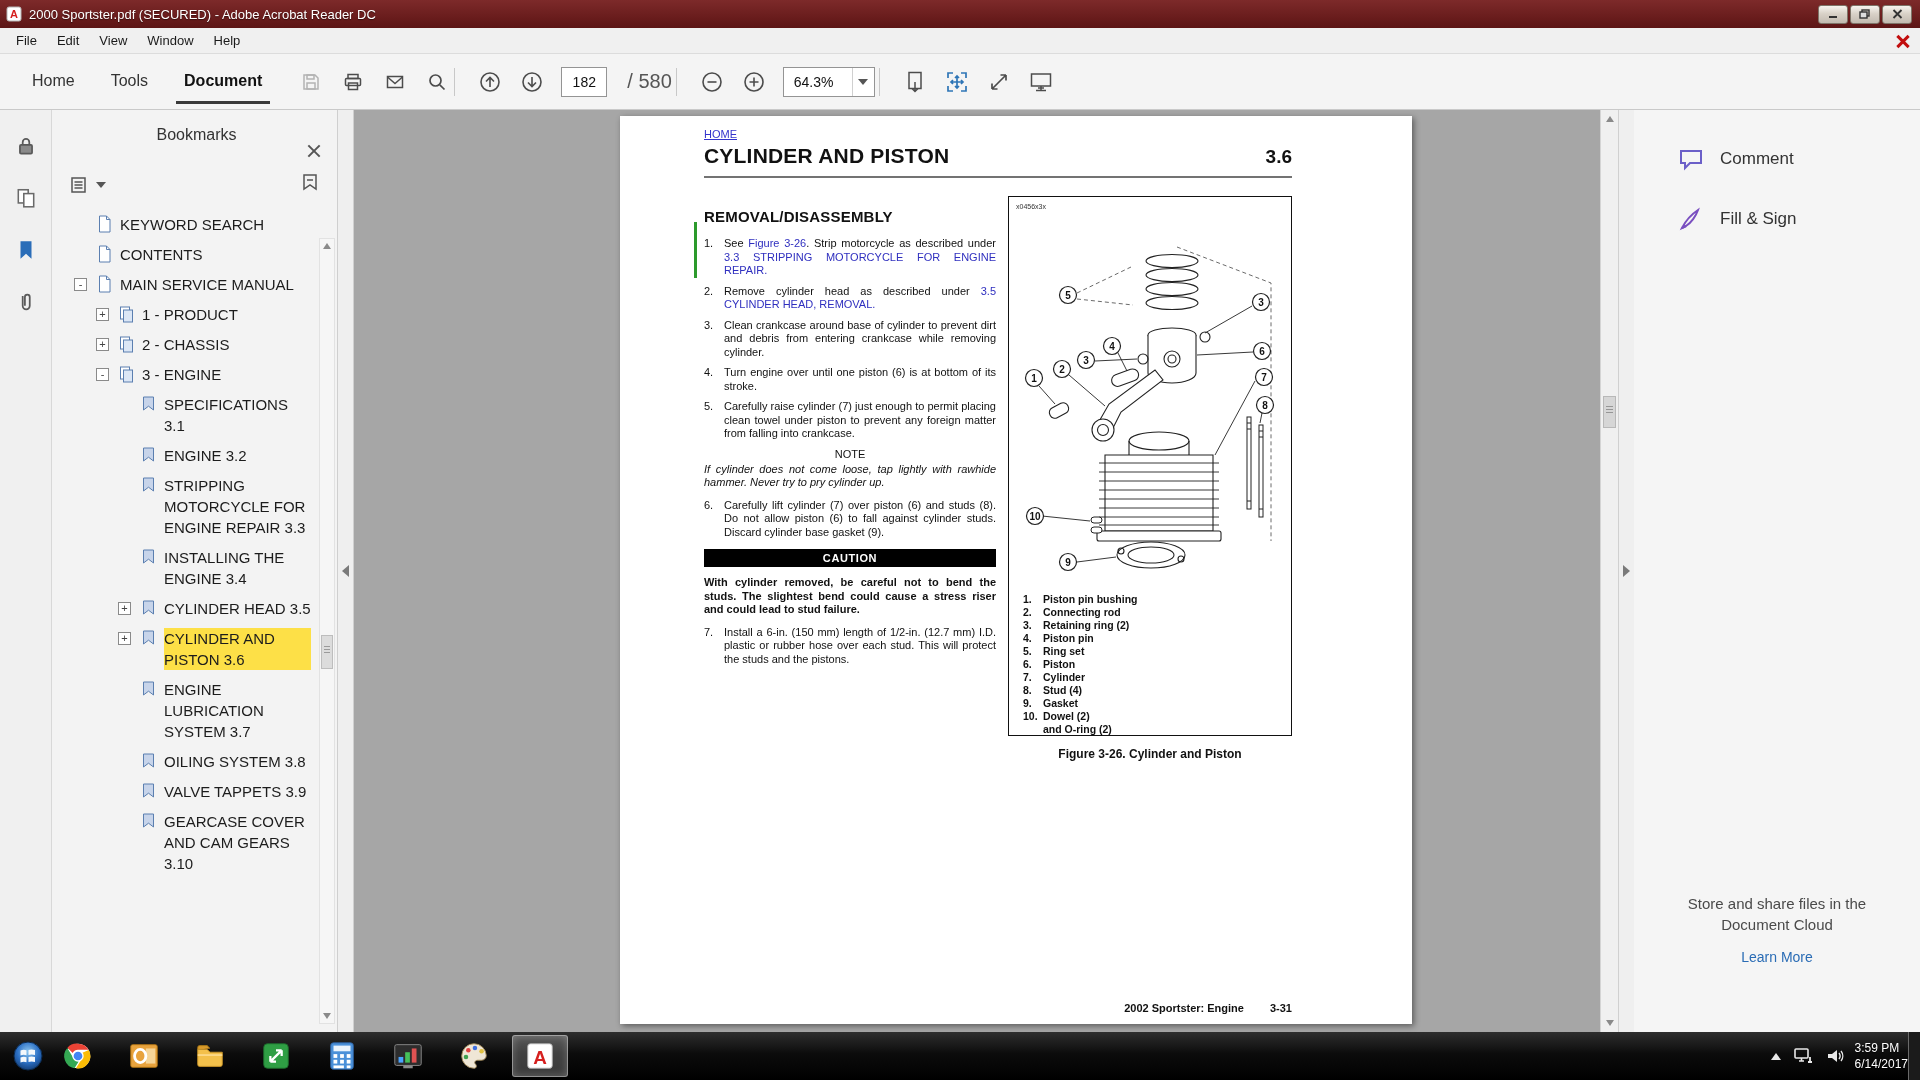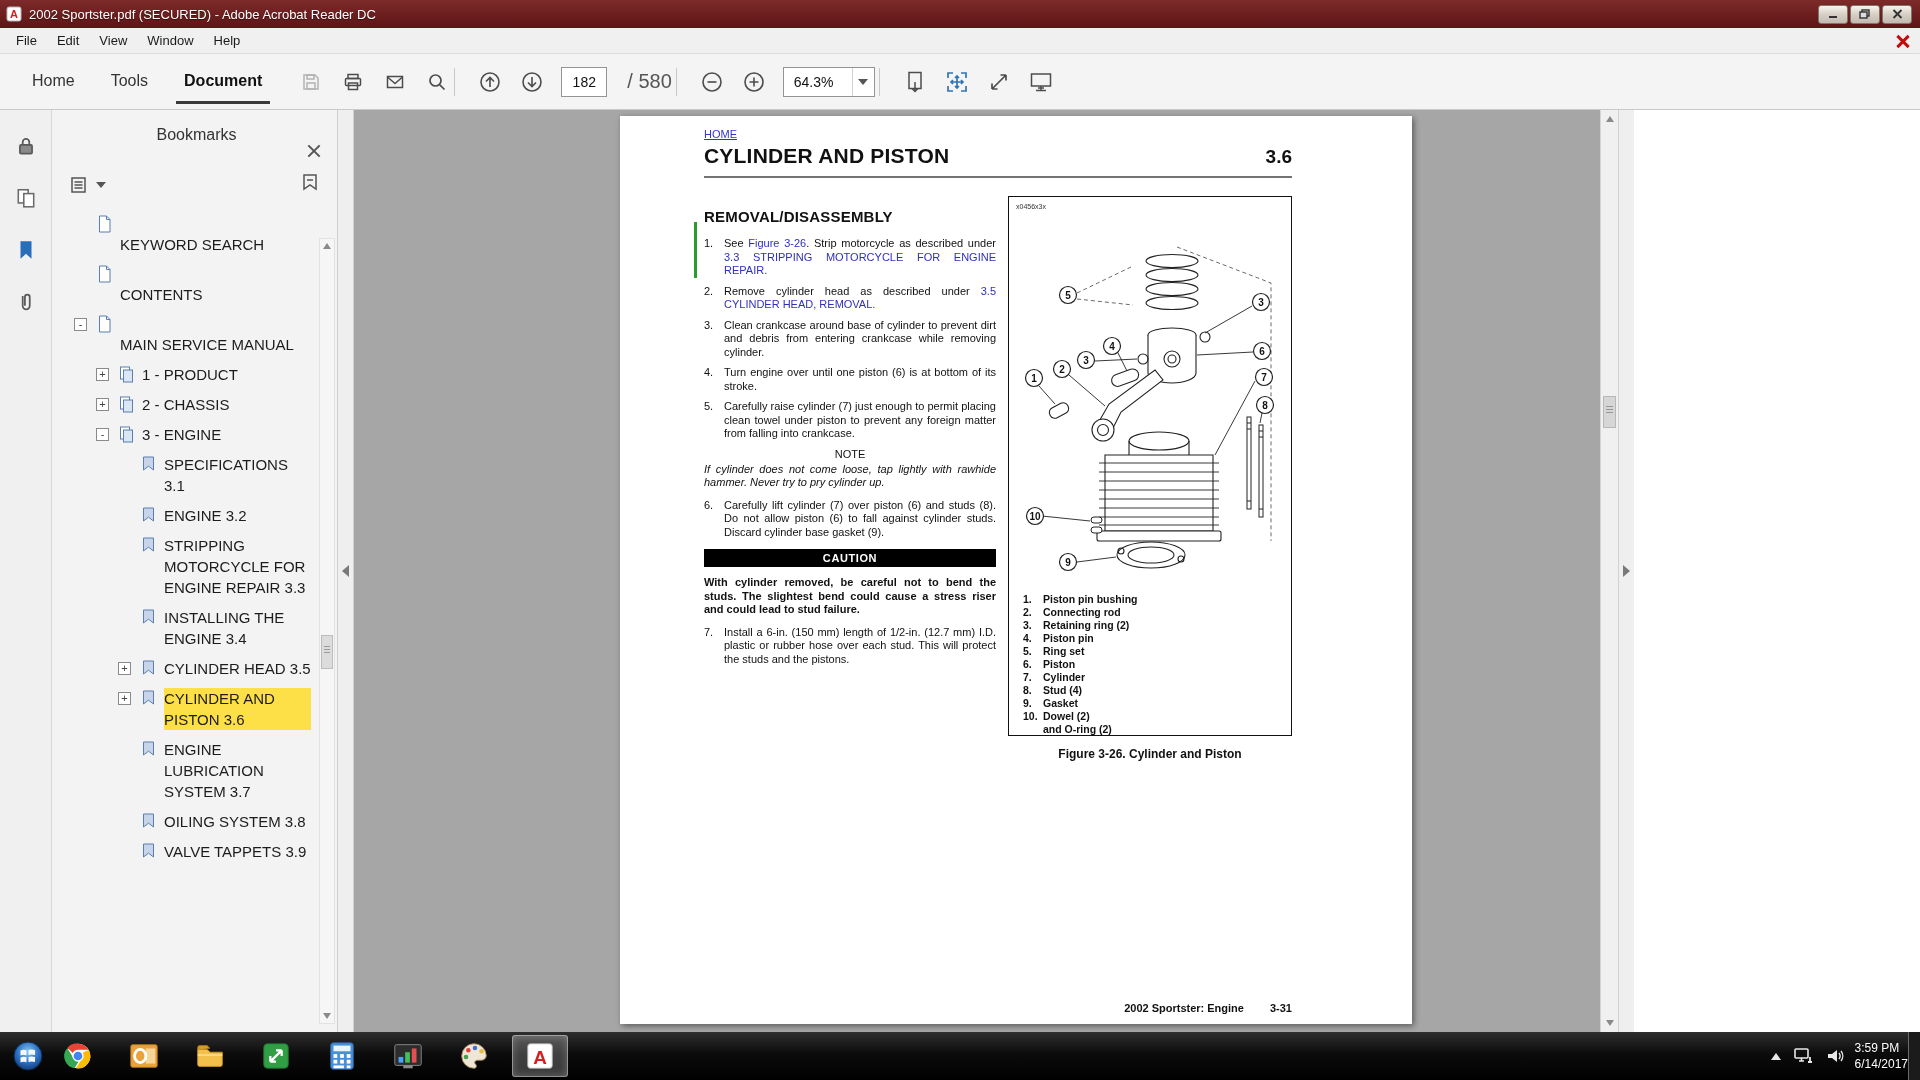--- a/index.html
+++ b/index.html
@@ -58,21 +58,21 @@
   .bm-tools .spacer { flex:1; }
   .bm-tree { padding:6px 26px 0 0; }
   .bm-item { position:relative; display:flex; align-items:flex-start; margin-bottom:9px; }
   .bm-item.lvl0 { padding-left:44px; } .bm-item.lvl0 .bm-exp { left:22px; }
   .bm-item.lvl1 { padding-left:66px; } .bm-item.lvl1 .bm-exp { left:44px; }
   .bm-item.lvl2 { padding-left:88px; } .bm-item.lvl2 .bm-exp { left:66px; }
   .bm-exp { position:absolute; top:4px; width:13px; height:13px; border:1px solid #8a8a8a; background:#fff;
     font-size:11px; line-height:11px; text-align:center; color:#444; }
   .bm-ico { width:17px; height:18px; margin-right:7px; flex:0 0 auto; margin-top:1px; }
   .bm-label { font-size:15px; line-height:21px; color:#1c1c1c; max-width:150px; }
-  .lvl0 .bm-label { max-width:180px;margin-top:20px; }
+  .lvl0 .bm-label { max-width:180px; }
   .bm-item.selected .bm-label { background:#fde047; }
   .bm-scrollbar { position:absolute; right:2px; top:128px; bottom:8px; width:16px; background:#f6f6f6; border:1px solid #e2e2e2; }
   .sb-arrow { position:absolute; left:0; width:14px; height:14px; display:flex; align-items:center; justify-content:center; }
   .tri-up-s { width:0;height:0;border-left:4px solid transparent;border-right:4px solid transparent;border-bottom:6px solid #8a8a8a; }
   .tri-dn-s { width:0;height:0;border-left:4px solid transparent;border-right:4px solid transparent;border-top:6px solid #8a8a8a; }
   .bm-thumb { position:absolute; left:1px; top:396px; width:12px; height:34px; background:#dcdcdc; border:1px solid #bdbdbd; }
   .bm-thumb::after { content:""; position:absolute; left:2px; right:2px; top:13px; height:1px; background:#9a9a9a; box-shadow:0 3px 0 #9a9a9a, 0 -3px 0 #9a9a9a; }
 
   .grip { position:absolute; top:0; bottom:0; width:16px; background:#efefef; display:flex; align-items:center; justify-content:center; }
   .grip-left { left:338px; border-right:1px solid #d0d0d0; }
@@ -142,21 +142,21 @@
 </head>
 <body>
 
 <div class="window">
 
   <div class="titlebar">
     <svg class="app-ico" viewBox="0 0 16 16">
       <rect x="1" y="1" width="14" height="14" rx="2" fill="#fff" stroke="#b5b5b5"></rect>
       <text x="8" y="12" font-size="11" font-weight="bold" fill="#d6201f" text-anchor="middle" font-family="Liberation Sans">A</text>
     </svg>
-    <span class="tb-title">2002 Sportster.pdf (SECURED) - Adobe Acrobat Reader DC</span>
+    <span class="tb-title">2000 Sportster.pdf (SECURED) - Adobe Acrobat Reader DC</span>
     <div class="win-btns">
       <div class="win-btn">
         <svg width="12" height="10" viewBox="0 0 12 10">
             <rect x="2" y="7" width="8" height="2" fill="#333"></rect>
           </svg>
       </div>
       <div class="win-btn">
         <svg width="12" height="10" viewBox="0 0 12 10">
           <rect x="3" y="1" width="7" height="6" fill="none" stroke="#333" stroke-width="1.4"></rect>
           <rect x="1" y="3" width="7" height="6" fill="#ddd" stroke="#333" stroke-width="1.4"></rect>
@@ -423,20 +423,26 @@
           <svg class="bm-ico" viewBox="0 0 16 18">
               <path d="M3 2 h10 v13 l-5 -3.8 L3 15 z" fill="#c7d4ea" stroke="#5b7fb0"></path>
             </svg>
           <span class="bm-label">OILING SYSTEM 3.8</span>
         </div>
         <div class="bm-item lvl2">
           <svg class="bm-ico" viewBox="0 0 16 18">
               <path d="M3 2 h10 v13 l-5 -3.8 L3 15 z" fill="#c7d4ea" stroke="#5b7fb0"></path>
             </svg>
           <span class="bm-label">VALVE TAPPETS 3.9</span>
+        </div>
+        <div class="bm-item lvl2">
+          <svg class="bm-ico" viewBox="0 0 16 18">
+              <path d="M3 2 h10 v13 l-5 -3.8 L3 15 z" fill="#c7d4ea" stroke="#5b7fb0"></path>
+            </svg>
+          <span class="bm-label">GEARCASE COVER AND CAM GEARS 3.10</span>
         </div>
       </div>
 
       <div class="bm-scrollbar">
         <div class="sb-arrow" style="top:0;">
             <span class="tri-up-s"></span>
           </div>
         <div class="bm-thumb"></div>
         <div class="sb-arrow" style="bottom:0;">
             <span class="tri-dn-s"></span>
@@ -667,20 +673,39 @@
         <div class="sb-arrow ds-dn">
             <span class="tri-dn-s"></span>
           </div>
       </div>
     </div>
 
     <div class="grip grip-right">
         <span class="tri-right"></span>
       </div>
 
+    <div class="rightpanel">
+      <div class="rp-tool">
+        <svg width="26" height="26" viewBox="0 0 26 26" fill="none" stroke="#6b5fc8" stroke-width="2">
+          <path d="M3 5 h20 v12 H12 l-5 5 v-5 H3 z"></path>
+        </svg>
+        <span class="rp-label">Comment</span>
+      </div>
+      <div class="rp-tool">
+        <svg width="26" height="26" viewBox="0 0 26 26" fill="none" stroke="#7a4fc0" stroke-width="2">
+          <path d="M4 22 c4 -8 10 -14 16 -18 c-2 6 -7 13 -12 16 z"></path>
+            <path d="M4 22 l4 -2"></path>
+        </svg>
+        <span class="rp-label">Fill &amp; Sign</span>
+      </div>
+      <div class="rp-cloud">
+        <div class="rp-cloud-text">Store and share files in the Document Cloud</div>
+        <a class="rp-learn">Learn More</a>
+      </div>
+    </div>
   </div>
 
   <div class="taskbar">
     <div class="start-orb">
       <svg width="36" height="36" viewBox="0 0 36 36">
         <defs>
           <radialGradient id="orb" cx="50%" cy="35%" r="70%">
             <stop offset="0%" stop-color="#8cc6f0"></stop>
               <stop offset="55%" stop-color="#2b6fc4"></stop>
               <stop offset="100%" stop-color="#12386e"></stop>

